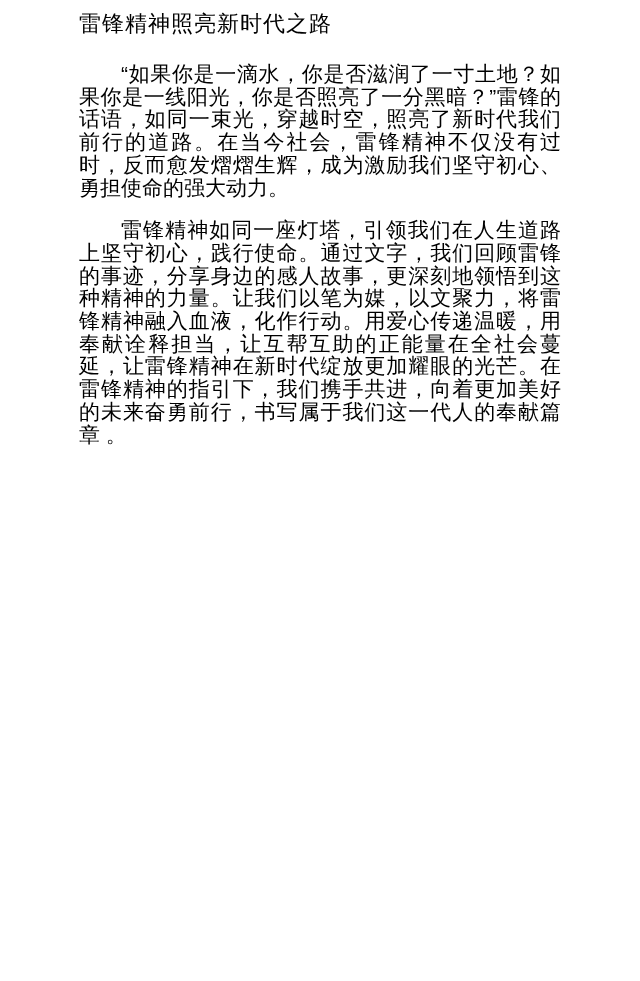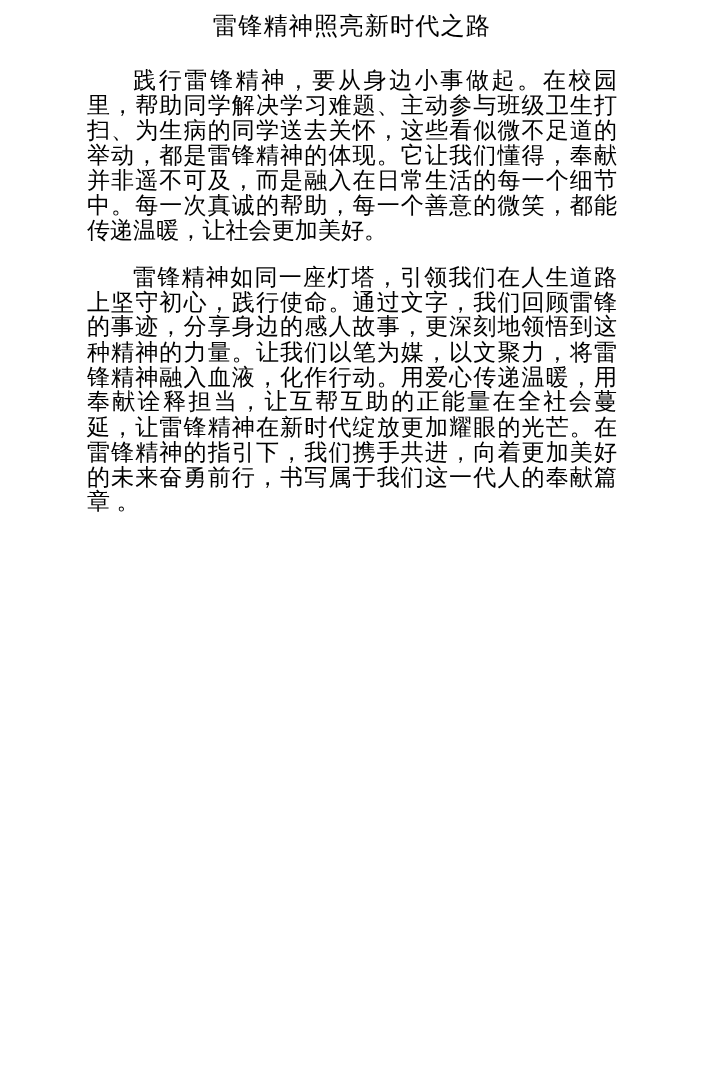--- a/index.html
+++ b/index.html
@@ -16,21 +16,20 @@
   }
   .article {
     width: 482px;
     margin: 0 auto;
     padding-top: 11px;
   }
   .article-title {
     font-size: 22px;
     line-height: 25px;
     font-weight: 500;
-    text-align: center;
     letter-spacing: 1px;
     margin: 0 0 27px 0;
   }
   .para {
     font-size: 21px;
     line-height: 22.7px;
     text-align: justify;
     text-indent: 2em;
     margin: 0 0 20px 0;
     word-break: normal;
@@ -39,19 +38,19 @@
   .para:last-child {
     margin-bottom: 0;
   }
 </style>
 </head>
 <body>
 
 <main class="article">
   <h1 class="article-title">雷锋精神照亮新时代之路</h1>
 
+  <p class="para">“如果你是一滴水，你是否滋润了一寸土地？如果你是一线阳光，你是否照亮了一分黑暗？”雷锋的话语，如同一束光，穿越时空，照亮了新时代我们前行的道路。在当今社会，雷锋精神不仅没有过时，反而愈发熠熠生辉，成为激励我们坚守初心、勇担使命的强大动力。</p>
 
 
-  <p class="para">践行雷锋精神，要从身边小事做起。在校园里，帮助同学解决学习难题、主动参与班级卫生打扫、为生病的同学送去关怀，这些看似微不足道的举动，都是雷锋精神的体现。它让我们懂得，奉献并非遥不可及，而是融入在日常生活的每一个细节中。每一次真诚的帮助，每一个善意的微笑，都能传递温暖，让社会更加美好。</p>
 
 
   <p class="para">雷锋精神如同一座灯塔，引领我们在人生道路上坚守初心，践行使命。通过文字，我们回顾雷锋的事迹，分享身边的感人故事，更深刻地领悟到这种精神的力量。让我们以笔为媒，以文聚力，将雷锋精神融入血液，化作行动。用爱心传递温暖，用奉献诠释担当，让互帮互助的正能量在全社会蔓延，让雷锋精神在新时代绽放更加耀眼的光芒。在雷锋精神的指引下，我们携手共进，向着更加美好的未来奋勇前行，书写属于我们这一代人的奉献篇章 。</p>
 </main>
 
 </body></html>

